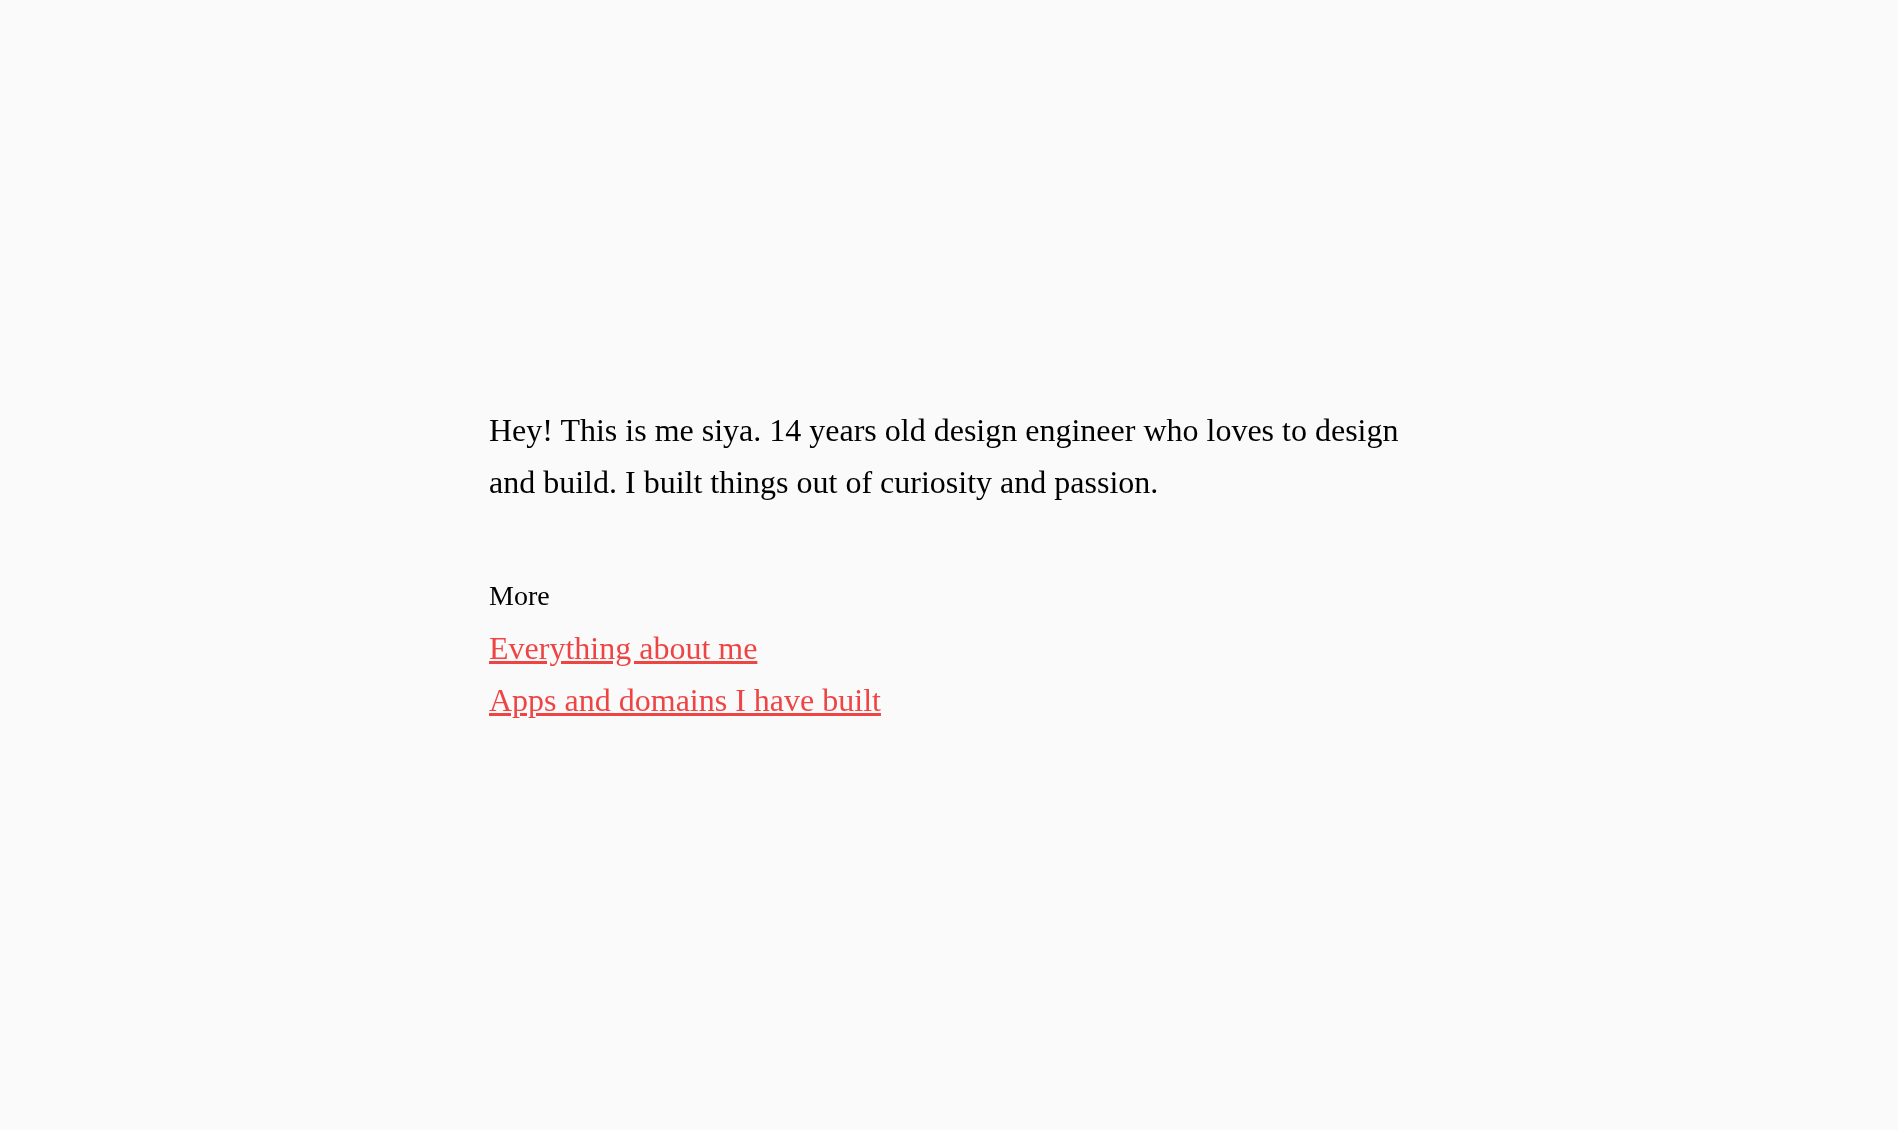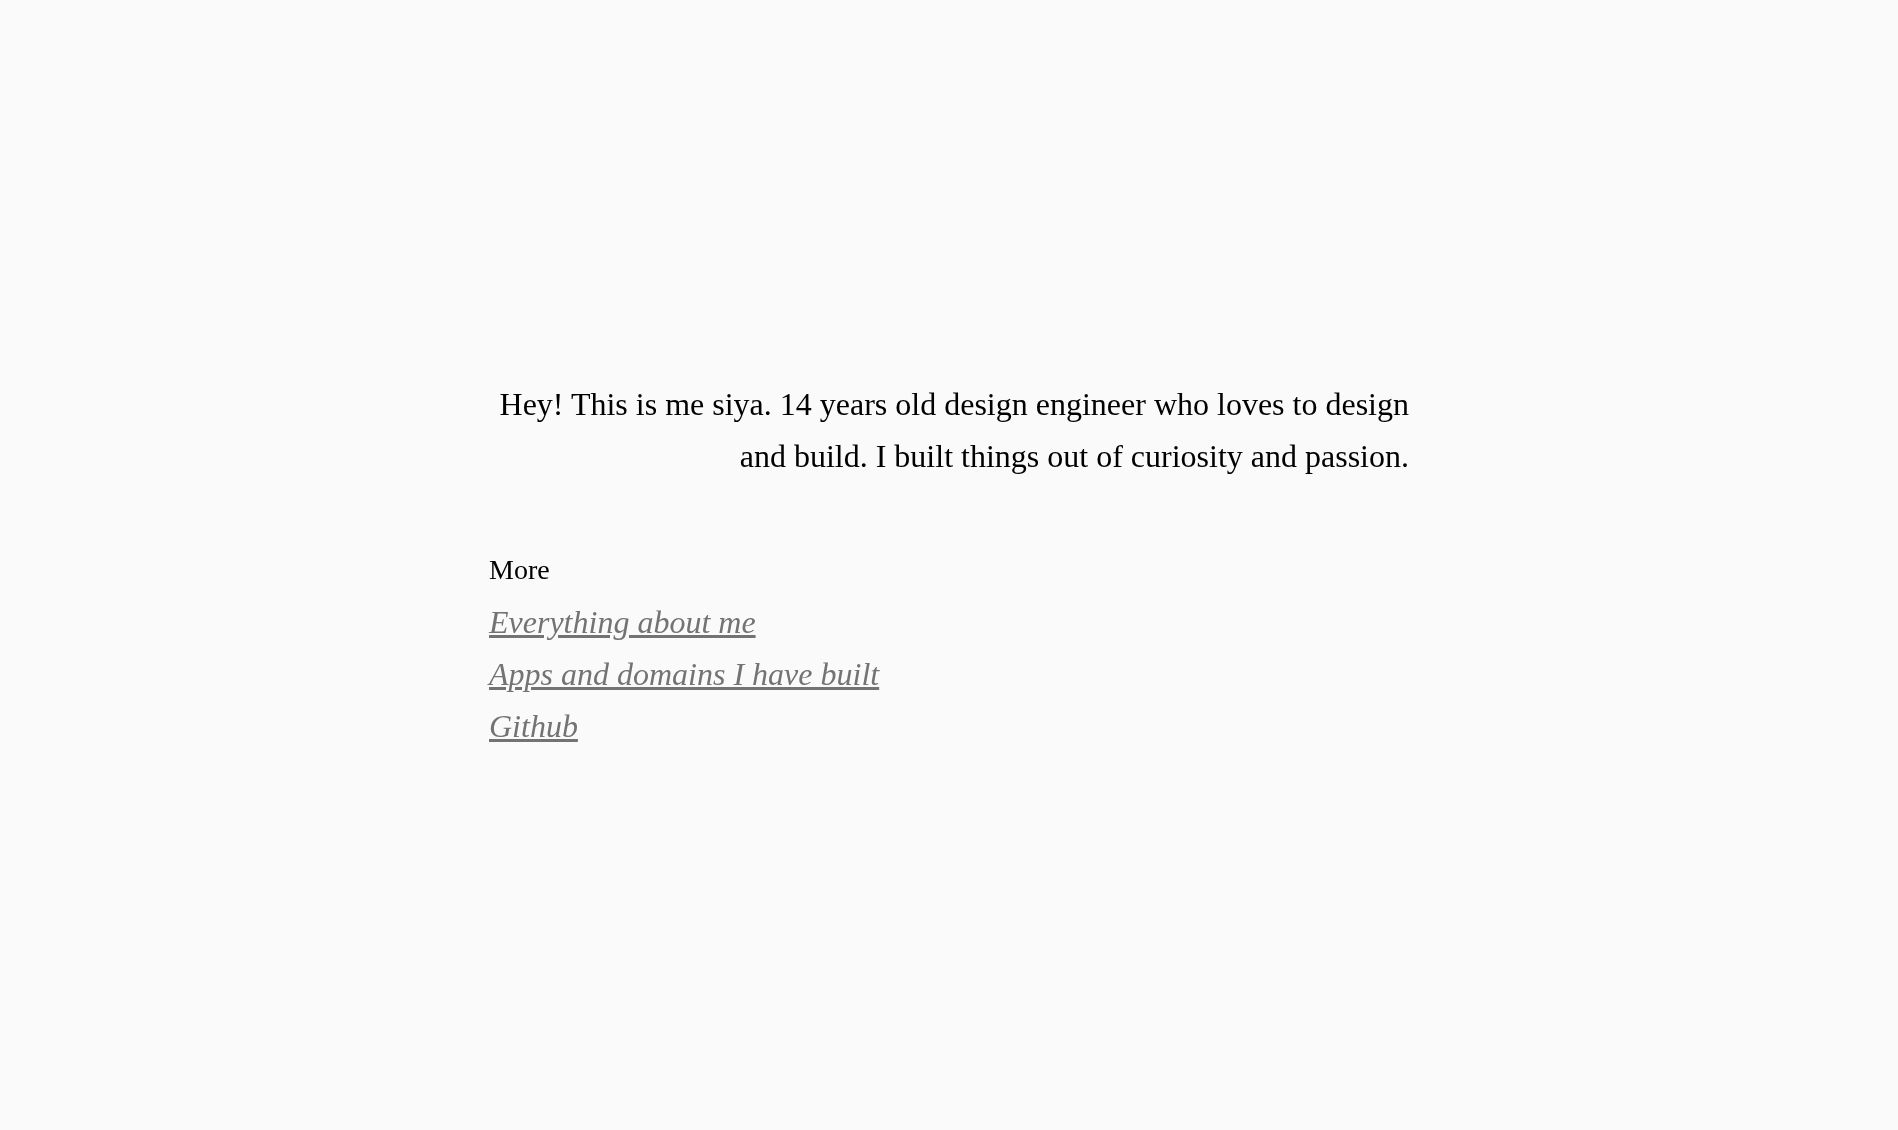--- a/index.html
+++ b/index.html
@@ -16,56 +16,51 @@
     align-items: center;
     justify-content: center;
   }
   .content {
     width: 920px;
   }
   .intro {
     font-size: 32px;
     line-height: 52px;
     margin: 0 0 62px 0;
-    text-align: right;
   }
   .more-title {
     font-size: 28px;
     font-weight: normal;
     line-height: 52px;
     margin: 0;
   }
   .link-line {
     font-size: 32px;
     line-height: 52px;
   }
   .link-line a {
-    color: #737373;
+    color: #ef4444;
     text-decoration: underline;
     cursor: pointer;
-    font-style: italic;
   }
 </style>
 </head>
 <body>
 
 <main class="content">
 
   <p class="intro">Hey! This is me siya. 14 years old design engineer who loves to design and build. I built things out of curiosity and passion.</p>
 
   <section>
     <p class="more-title">More</p>
 
     <div class="link-line">
       <a>Everything about me</a>
     </div>
 
     <div class="link-line">
       <a>Apps and domains I have built</a>
     </div>
 
-    <div class="link-line">
-      <a>Github</a>
-    </div>
 
   </section>
 
 </main>
 
 </body></html>

